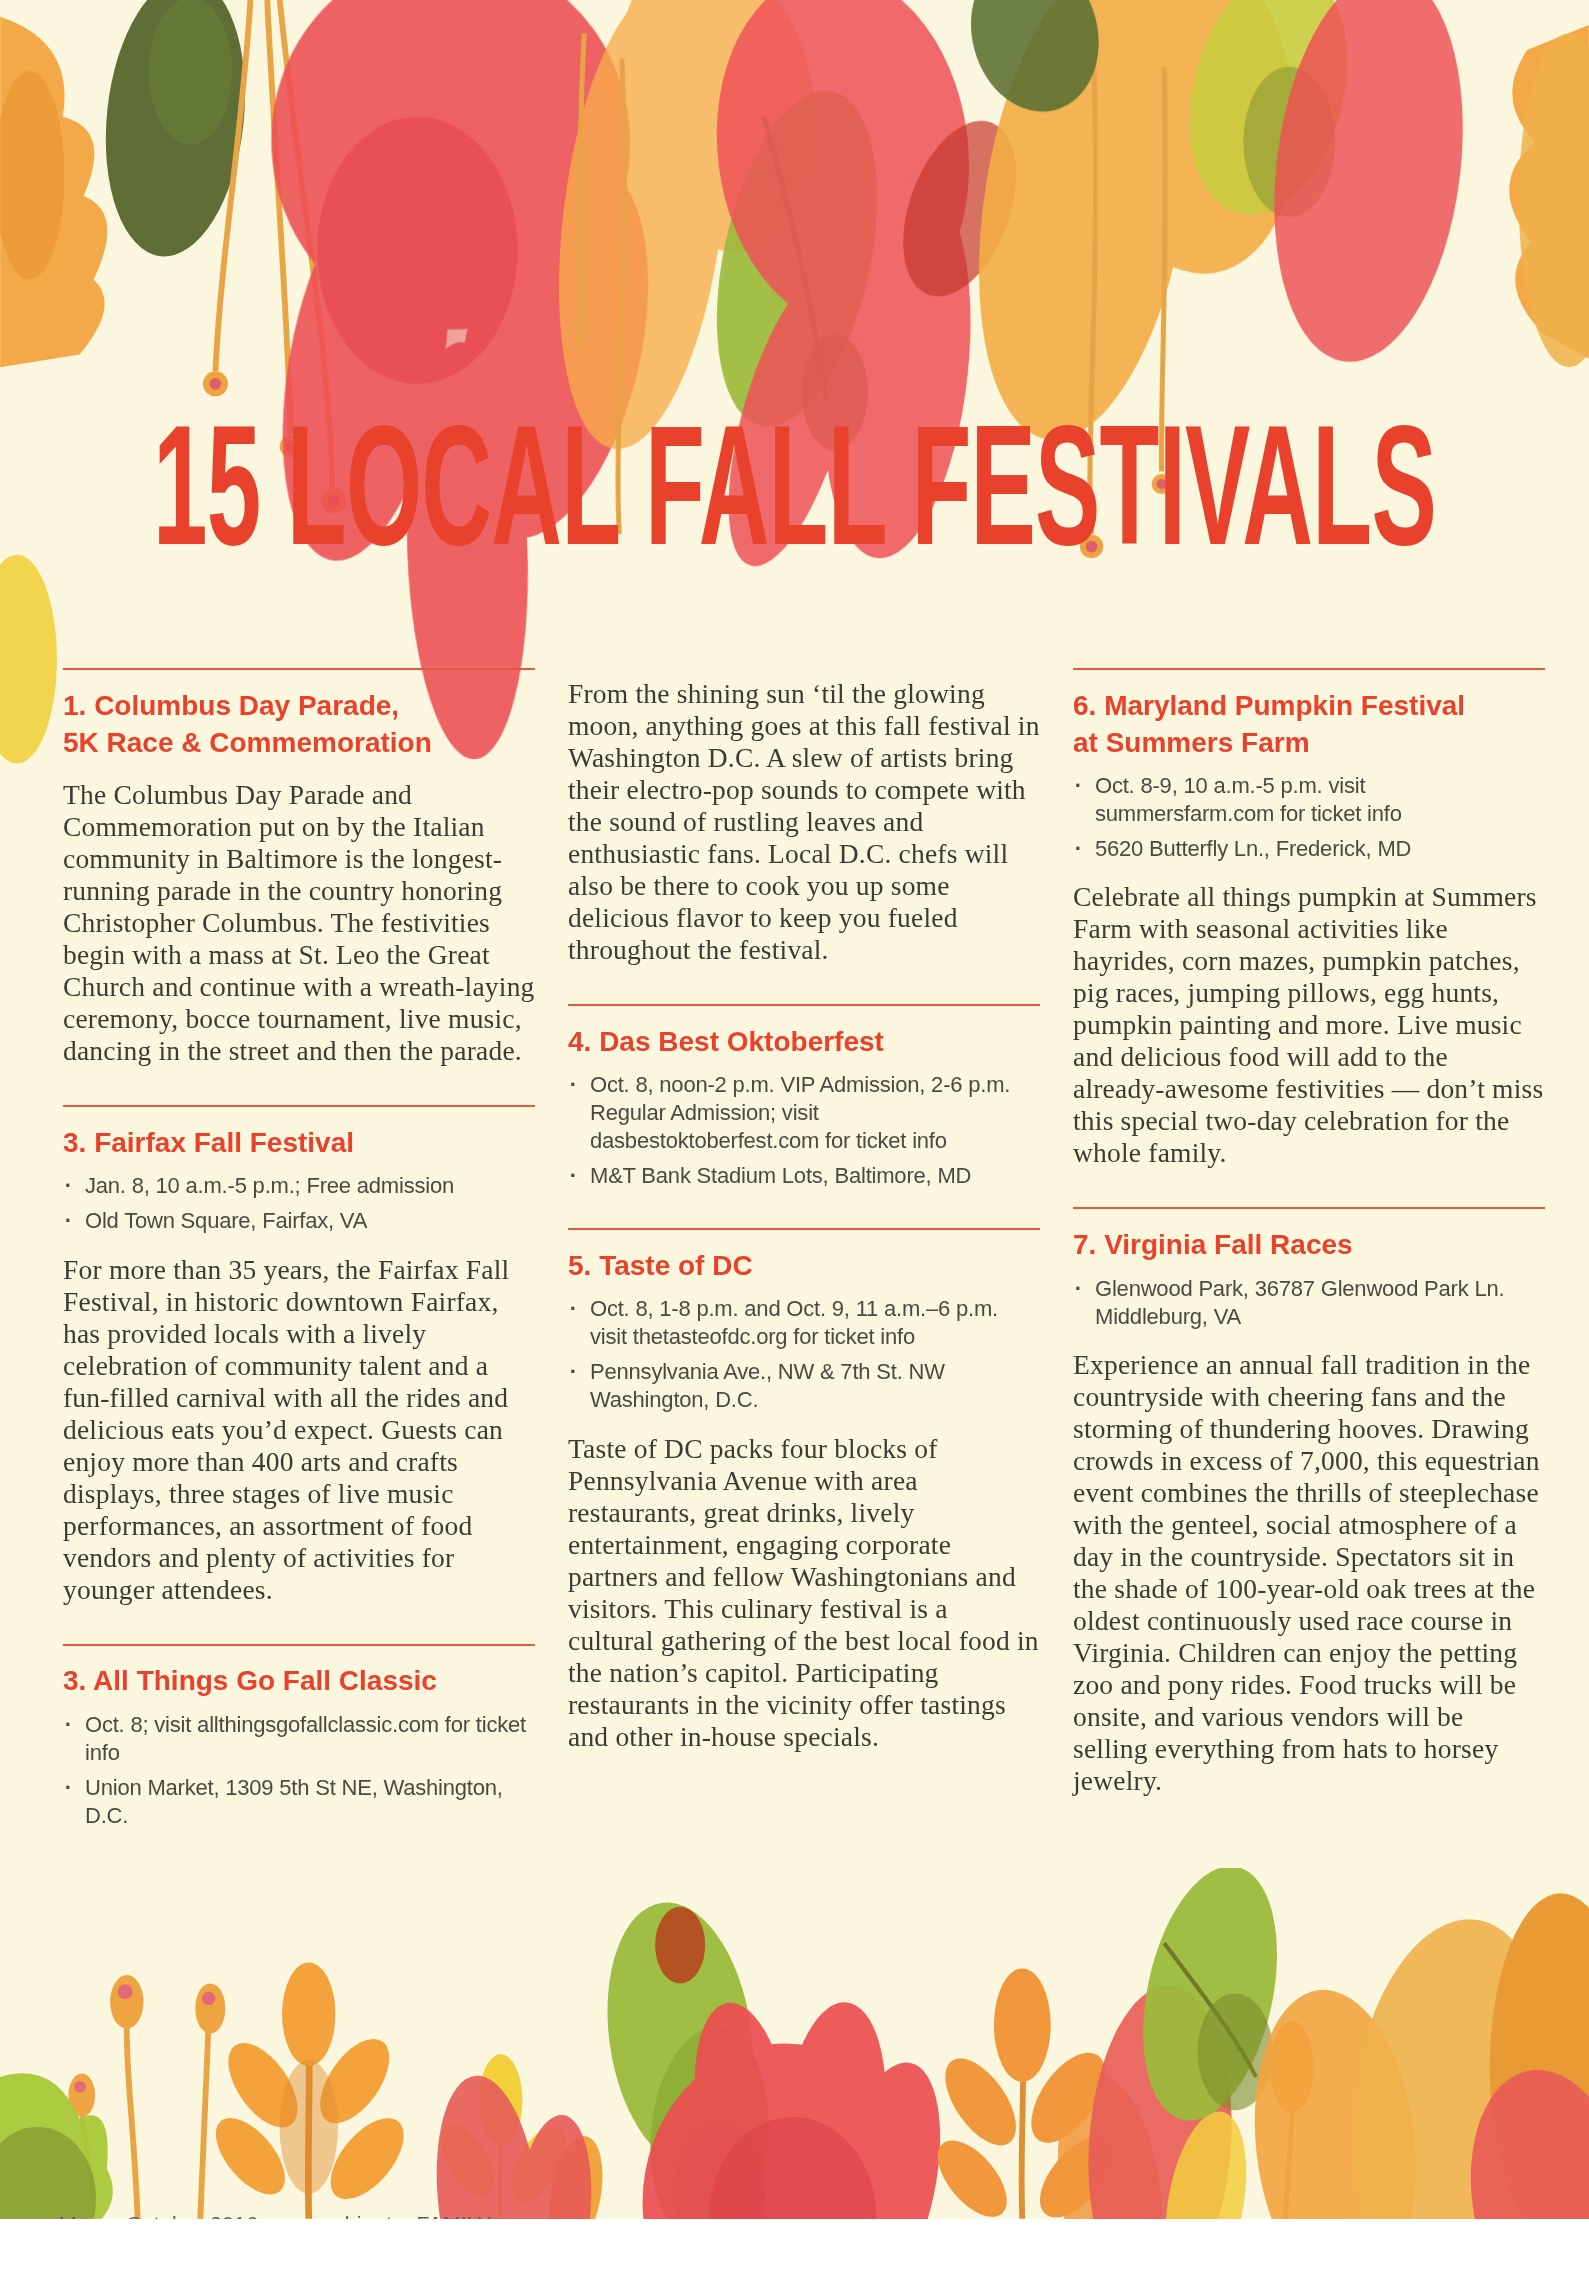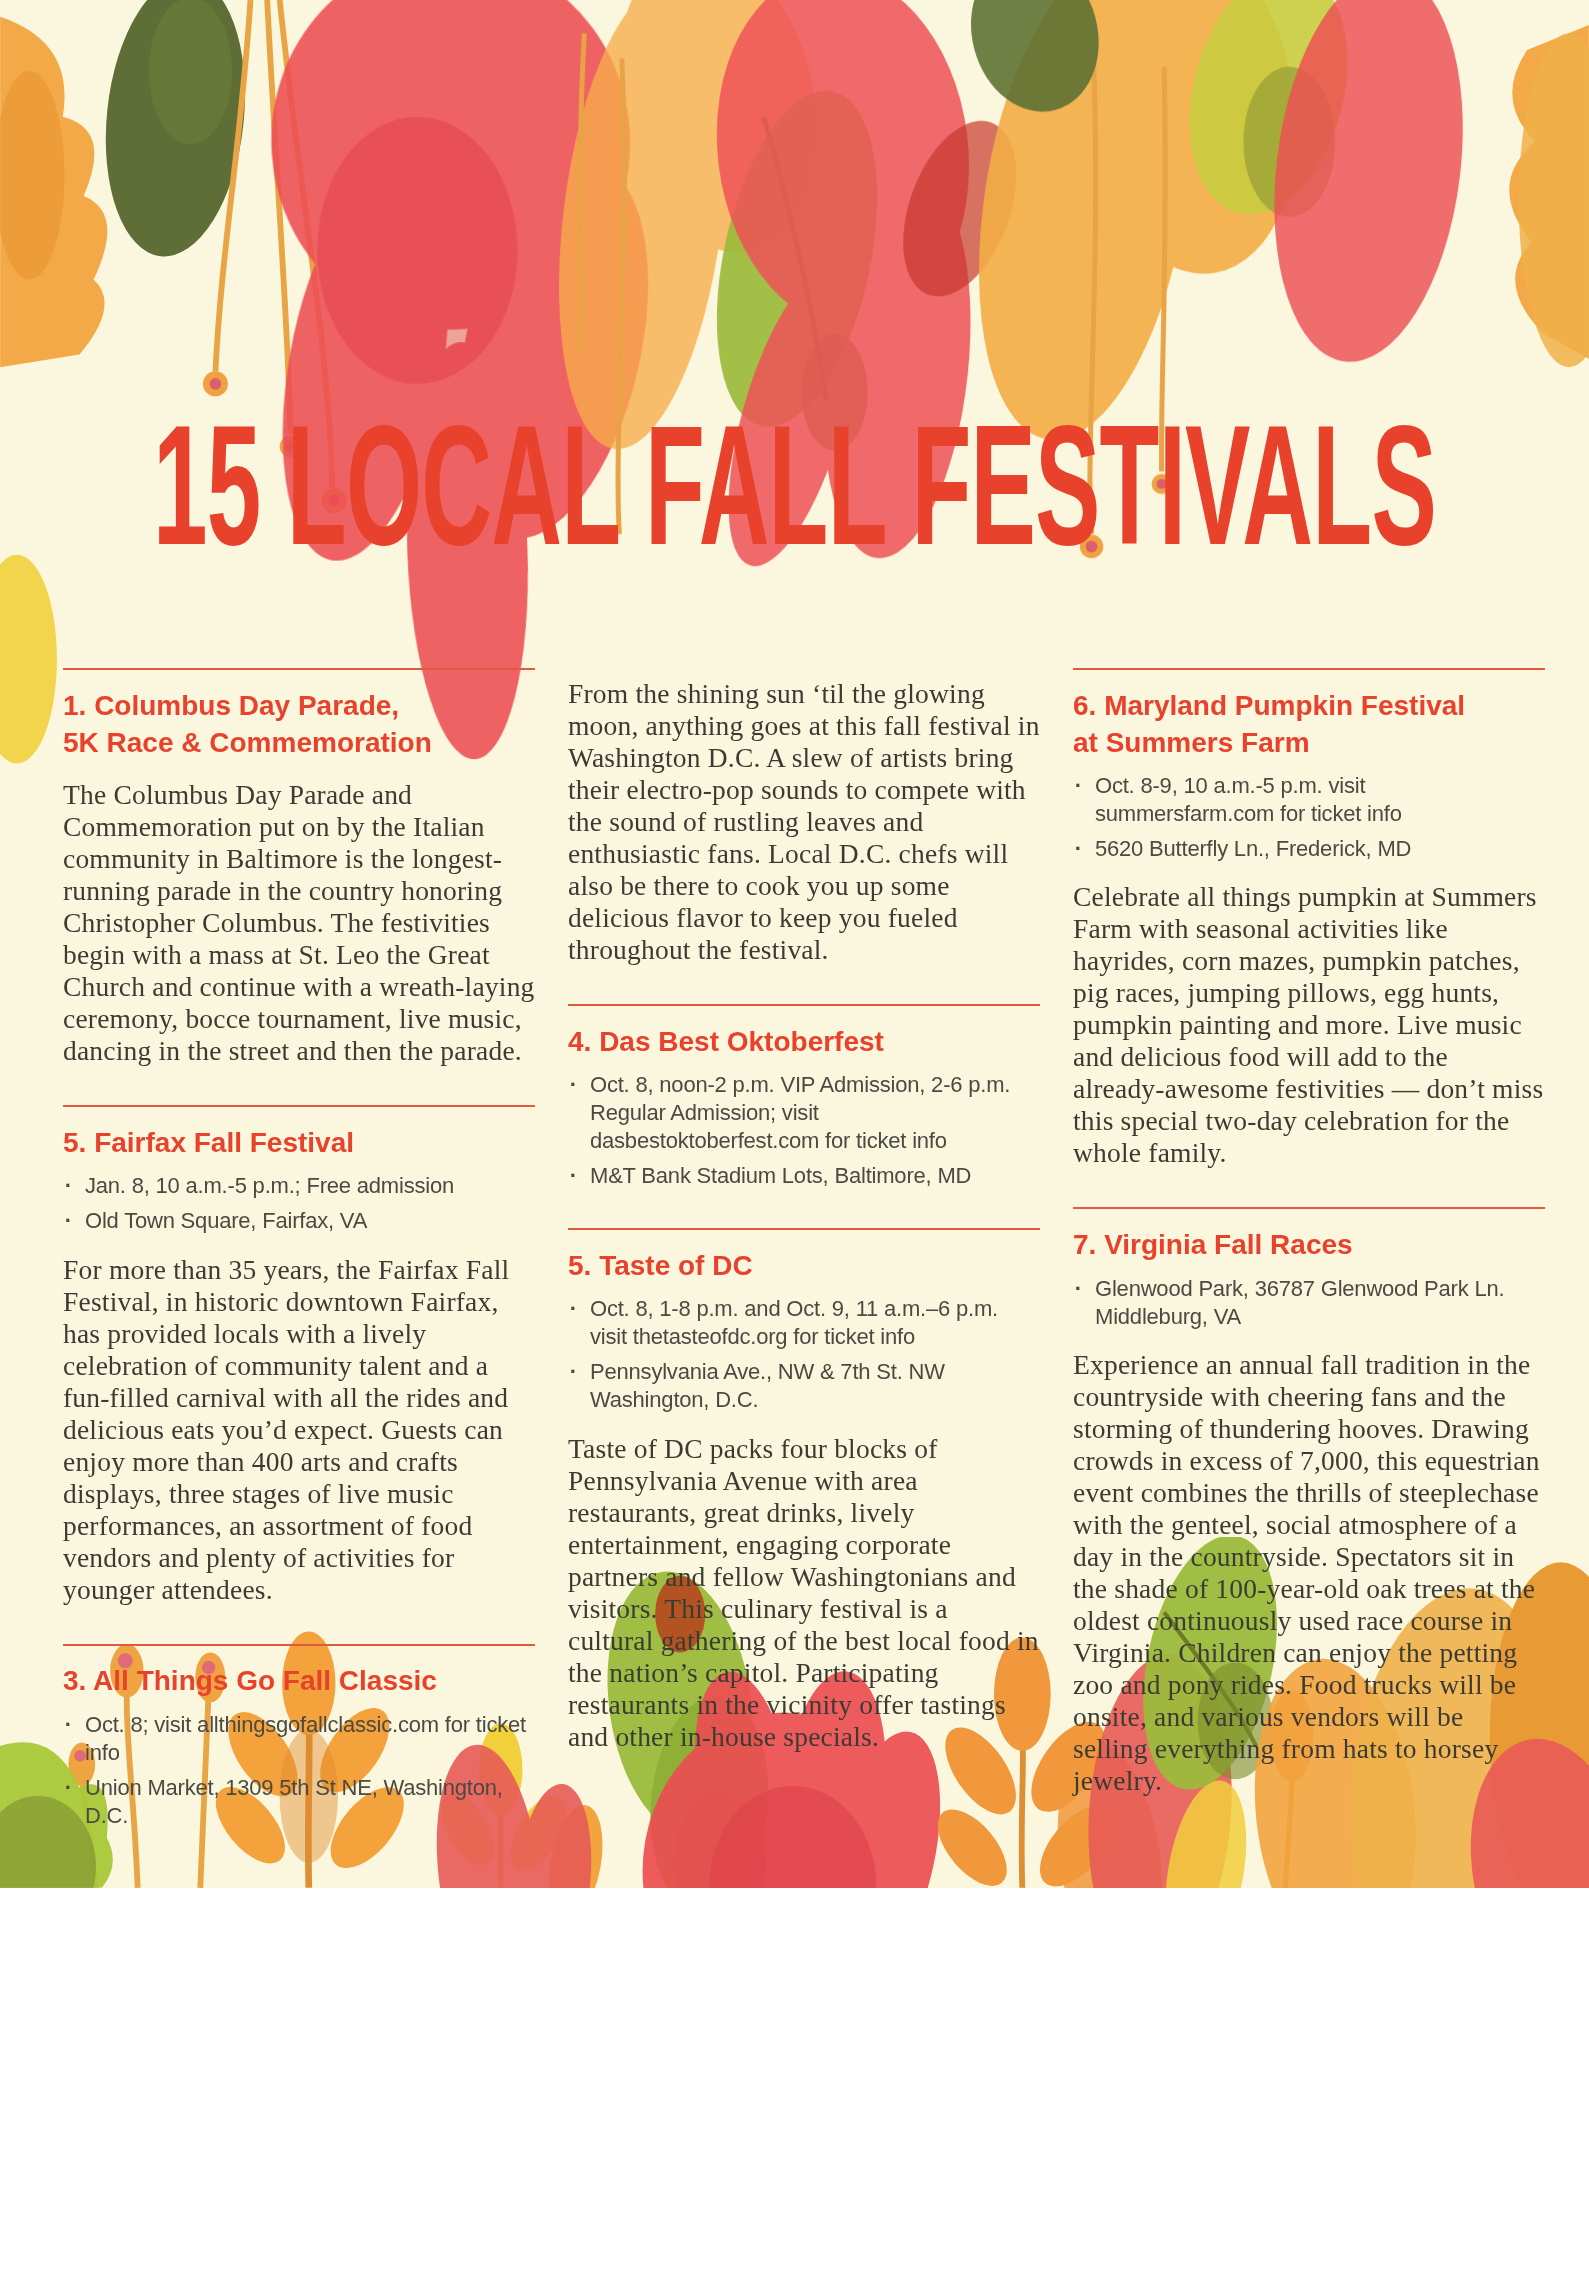--- a/index.html
+++ b/index.html
@@ -1,17 +1,17 @@
 <!DOCTYPE html>
 <html style="font-size:13.4px"><head>
 <meta charset="utf-8">
 <style>
   html,body { margin:0; padding:0; }
   #page {
-    position:relative; width:1589px; height:1888px;
+    position:relative; width:1589px; height:2219px;
     background:#FAF7DE; overflow:hidden;
     font-family:"Liberation Sans", sans-serif;
   }
   svg.decor { position:absolute; left:0; pointer-events:none; }
   #decor-top { top:0; }
   #decor-bottom { bottom:0; }
 
   #title {
     position:absolute; top:386px; left:0; width:100%; margin:0;
     text-align:center; z-index:2;
@@ -225,21 +225,21 @@
 
     <div class="col">
       <section class="item">
         <div class="rule"></div>
         <h3 class="sec-title">1. Columbus Day Parade,
 5K Race &amp; Commemoration</h3>
         <p class="body">The Columbus Day Parade and Commemoration put on by the Italian community in Baltimore is the longest-running parade in the country honoring Christopher Columbus. The festivities begin with a mass at St. Leo the Great Church and continue with a wreath-laying ceremony, bocce tournament, live music, dancing in the street and then the parade.</p>
       </section>
       <section class="item">
         <div class="rule"></div>
-        <h3 class="sec-title">5. Fairfax Fall Festival</h3>
+        <h3 class="sec-title">3. Fairfax Fall Festival</h3>
         <ul class="details">
           <li>Jan. 8, 10 a.m.-5 p.m.; Free admission</li>
           <li>Old Town Square, Fairfax, VA</li>
         </ul>
         <p class="body">For more than 35 years, the Fairfax Fall Festival, in historic downtown Fairfax, has provided locals with a lively celebration of community talent and a fun-filled carnival with all the rides and delicious eats you’d expect. Guests can enjoy more than 400 arts and crafts displays, three stages of live music performances, an assortment of food vendors and plenty of activities for younger attendees.</p>
       </section>
       <section class="item">
         <div class="rule"></div>
         <h3 class="sec-title">3. All Things Go Fall Classic</h3>
         <ul class="details">

